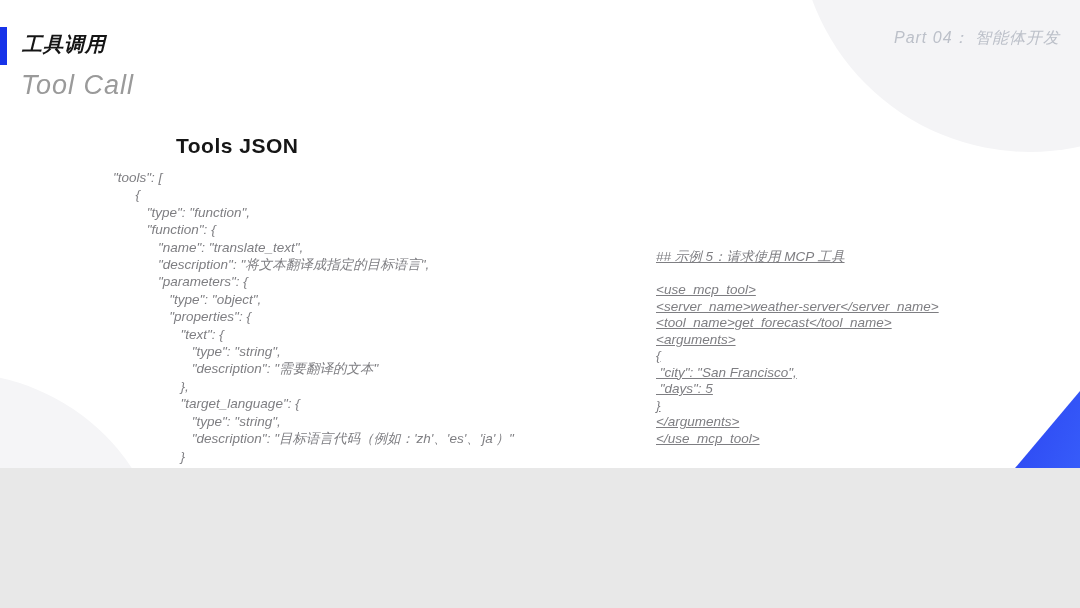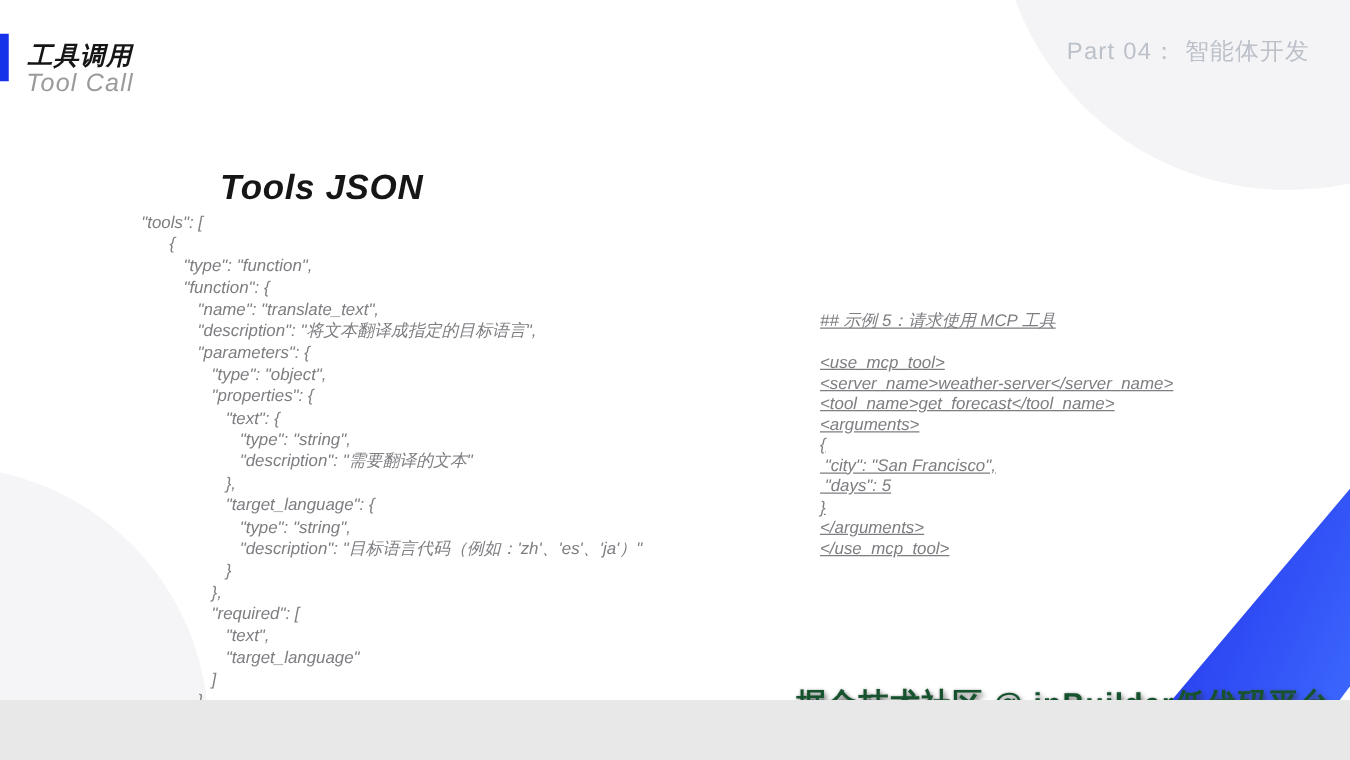--- a/index.html
+++ b/index.html
@@ -1,40 +1,40 @@
 <!DOCTYPE html>
 <html><head>
 <meta charset="utf-8">
 <style>
   html,body{margin:0;padding:0;background:#e8e8e8;}
   .slide{
-    position:relative;width:1080px;height:560px;background:#ffffff;
+    position:relative;width:1080px;height:468px;background:#ffffff;
     overflow:hidden;font-family:"Liberation Sans",sans-serif;
   }
   
   .circle{position:absolute;border-radius:50%;z-index:0;}
   .circle-tr{left:798px;top:-312px;width:464px;height:464px;background:#f4f4f6;}
   .circle-left{left:-257px;top:373px;width:424px;height:424px;background:#f5f5f7;}
   
   .accent-bar{position:absolute;left:0;top:27px;width:7px;height:38px;background:#1733e9;z-index:2;}
   .page-title{
     position:absolute;left:22px;top:31px;font-size:20px;font-weight:700;
     font-style:italic;color:#151515;letter-spacing:1px;z-index:2;white-space:nowrap;
   }
   .page-subtitle{
-    position:absolute;left:21px;top:56px;font-size:20px;font-style:italic;
+    position:absolute;left:21px;top:70px;font-size:27px;font-style:italic;
     color:#9a9a9a;letter-spacing:1px;z-index:2;white-space:nowrap;
   }
   .part-indicator{
-    position:absolute;right:32px;top:28px;font-size:19px;
+    position:absolute;right:20px;top:28px;font-size:16px;font-style:italic;
     color:#bcc0c9;letter-spacing:1px;z-index:2;white-space:nowrap;
   }
   
   .panel-heading{
-    position:absolute;font-size:28px;font-weight:700;font-style:italic;
+    position:absolute;font-size:21px;font-weight:700;
     color:#161616;letter-spacing:0.5px;z-index:2;white-space:nowrap;
   }
   .heading-json{left:176px;top:134px;}
   .heading-xml{left:662px;top:134px;}
   
   .code{
     position:absolute;font-style:italic;color:#7e7e82;white-space:pre;
     z-index:2;margin:0;font-family:"Liberation Sans",sans-serif;
   }
   .code-json{left:113px;top:169px;font-size:13.5px;line-height:17.4px;}

